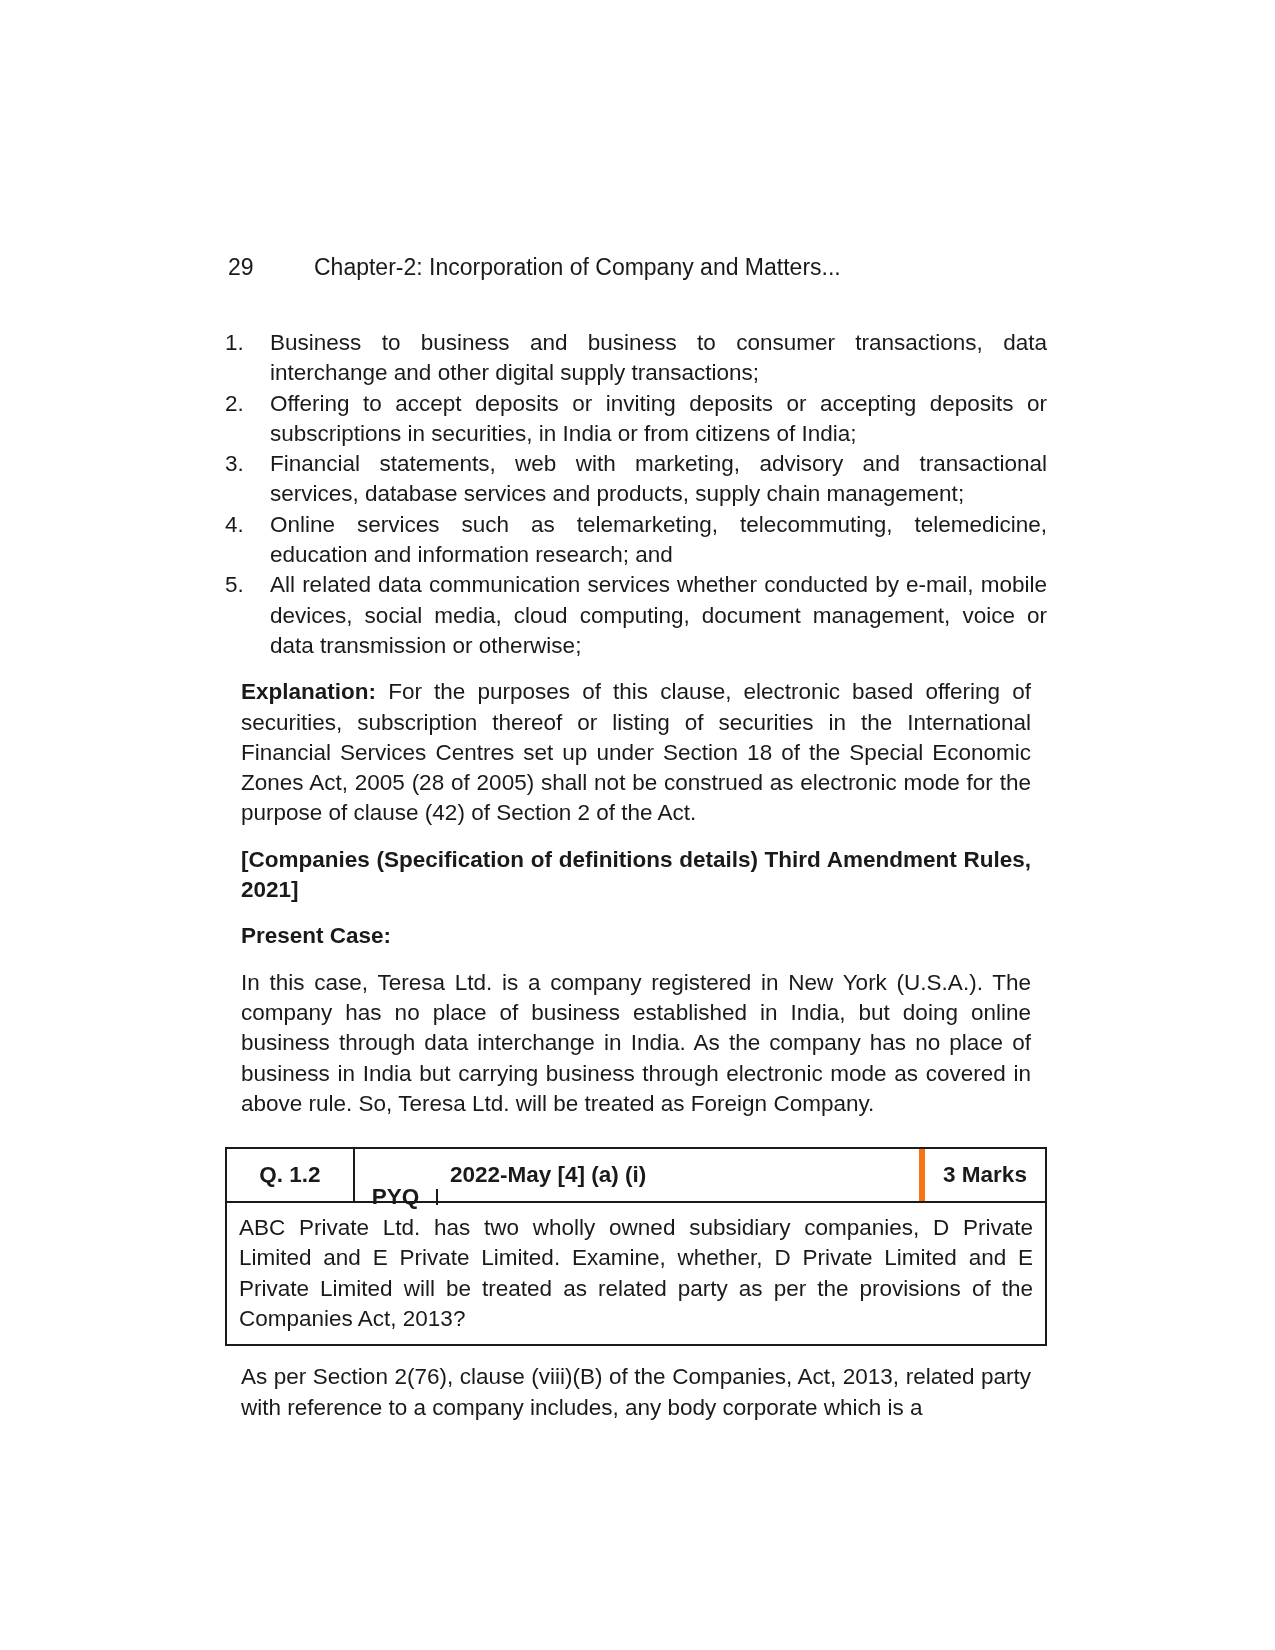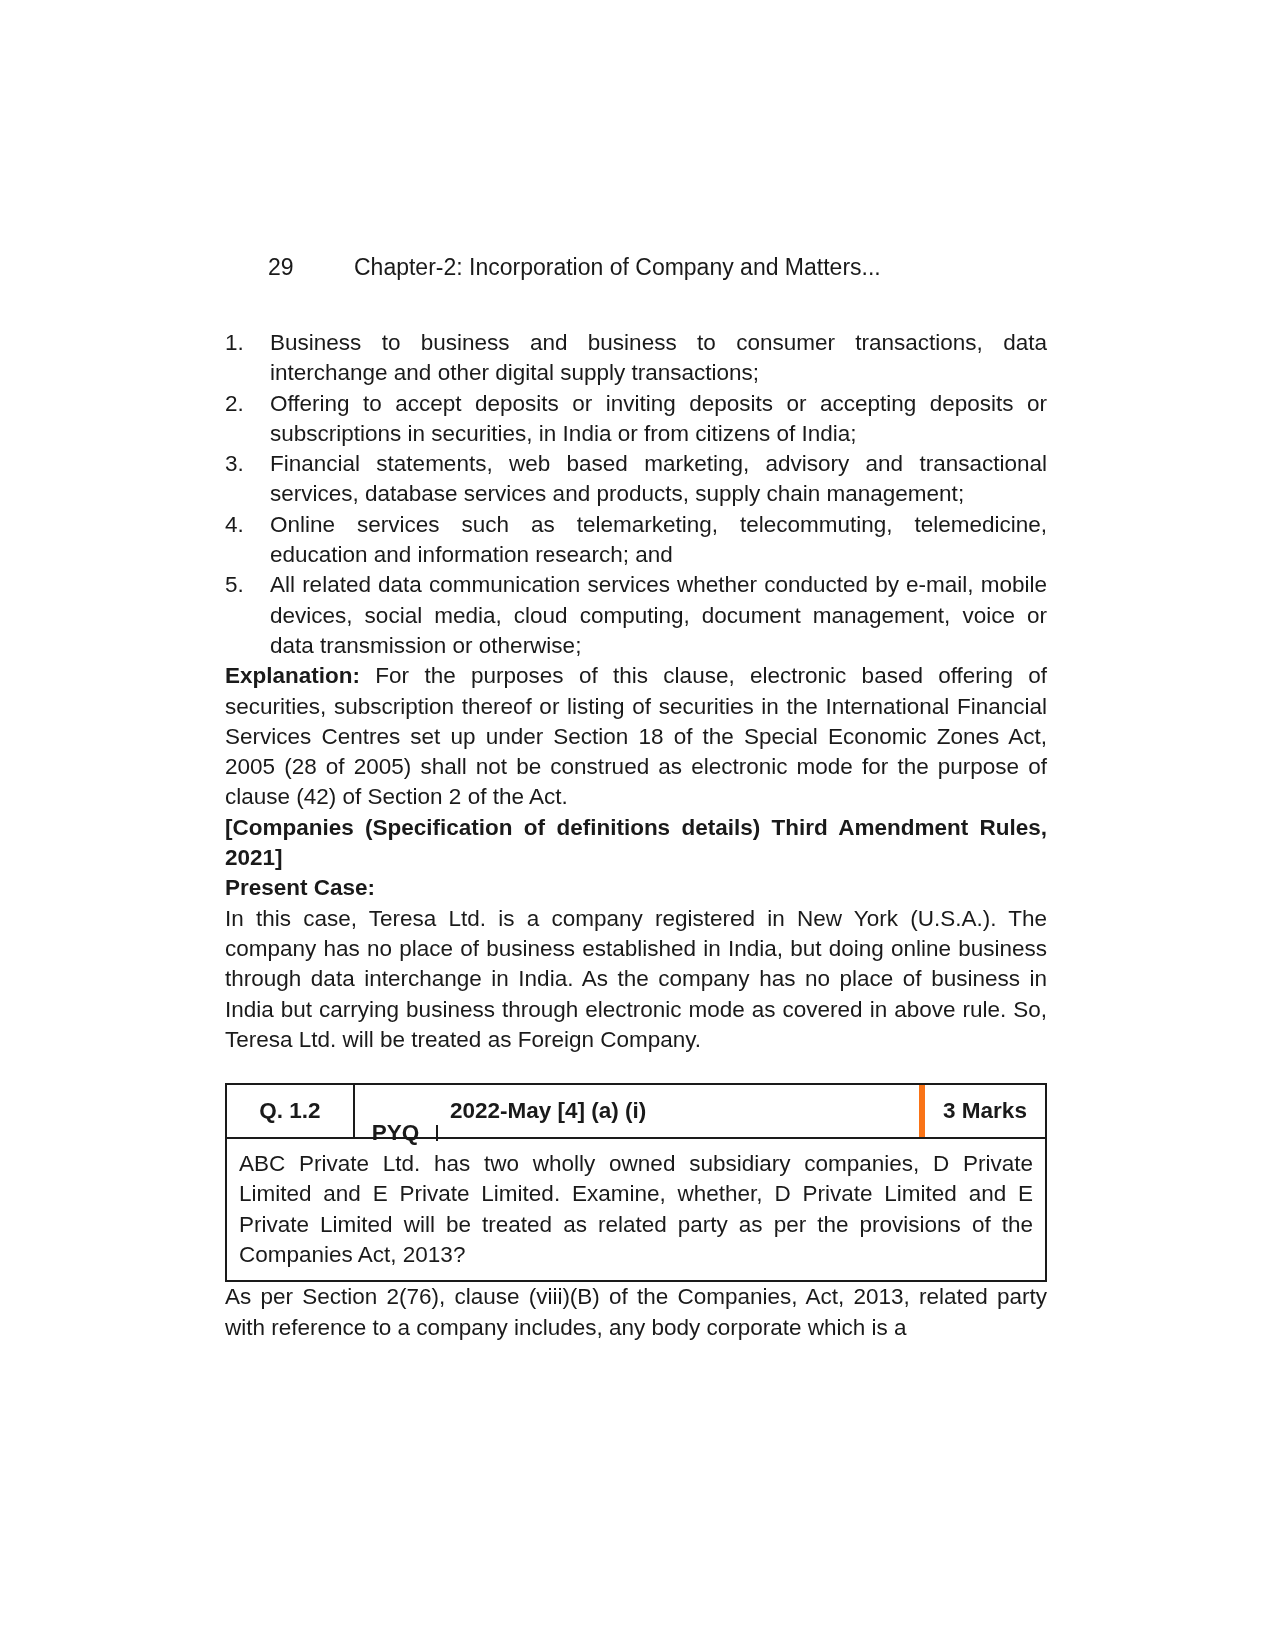--- a/index.html
+++ b/index.html
@@ -2,32 +2,32 @@
 <html><head>
   <meta charset="utf-8">
   <style>
     html, body { margin: 0; padding: 0; background: #ffffff; }
     body {
       width: 1275px; height: 1650px; position: relative; overflow: hidden;
       font-family: "Liberation Sans", sans-serif; color: #1a1a1a;
     }
     .page-header {
       position: absolute; left: 228px; top: 254px; font-size: 23px;
-      display: flex; align-items: flex-end; margin-left: 40px;
+      display: flex; align-items: flex-end;
     }
     .page-number { width: 86px; }
     .content {
       position: absolute; left: 225px; top: 328px; width: 822px;
       font-size: 22.5px; line-height: 30.3px; text-align: justify;
     }
     .list { margin: 0; padding: 0; list-style: none; }
     .list-item { display: flex; }
     .list-num { width: 45px; flex: 0 0 45px; }
     .list-text { flex: 1; text-align: justify; }
-    p { margin: 0; }
+    p { margin: 16px; }
     .bold { font-weight: bold; }
     .question-box {
       margin-top: 28px; border: 2px solid #1a1a1a; width: 818px;
     }
     .q-header { display: flex; border-bottom: 2px solid #1a1a1a; height: 52px; align-items: stretch; font-weight: bold; }
     .q-cell { display: flex; align-items: center; padding: 8px 12px; }
     .q-id { width: 102px; justify-content: center; border-right: 2px solid #1a1a1a; }
     .q-type { width: 57px; justify-content: center; border-right: 2px solid #1a1a1a; margin-top: 40px; }
     .q-ref { flex: 1; border-right: 6px solid #f97316; }
     .q-marks { width: 96px; justify-content: center; }
@@ -47,21 +47,21 @@
     <li class="list-item">
       <span class="list-num">1.</span>
       <span class="list-text">Business to business and business to consumer transactions, data interchange and other digital supply transactions;</span>
     </li>
     <li class="list-item">
       <span class="list-num">2.</span>
       <span class="list-text">Offering to accept deposits or inviting deposits or accepting deposits or subscriptions in securities, in India or from citizens of India;</span>
     </li>
     <li class="list-item">
       <span class="list-num">3.</span>
-      <span class="list-text">Financial statements, web based marketing, advisory and transactional services, database services and products, supply chain management;</span>
+      <span class="list-text">Financial statements, web with marketing, advisory and transactional services, database services and products, supply chain management;</span>
     </li>
     <li class="list-item">
       <span class="list-num">4.</span>
       <span class="list-text">Online services such as telemarketing, telecommuting, telemedicine, education and information research; and</span>
     </li>
     <li class="list-item">
       <span class="list-num">5.</span>
       <span class="list-text">All related data communication services whether conducted by e-mail, mobile devices, social media, cloud computing, document management, voice or data transmission or otherwise;</span>
     </li>
   </ol>

